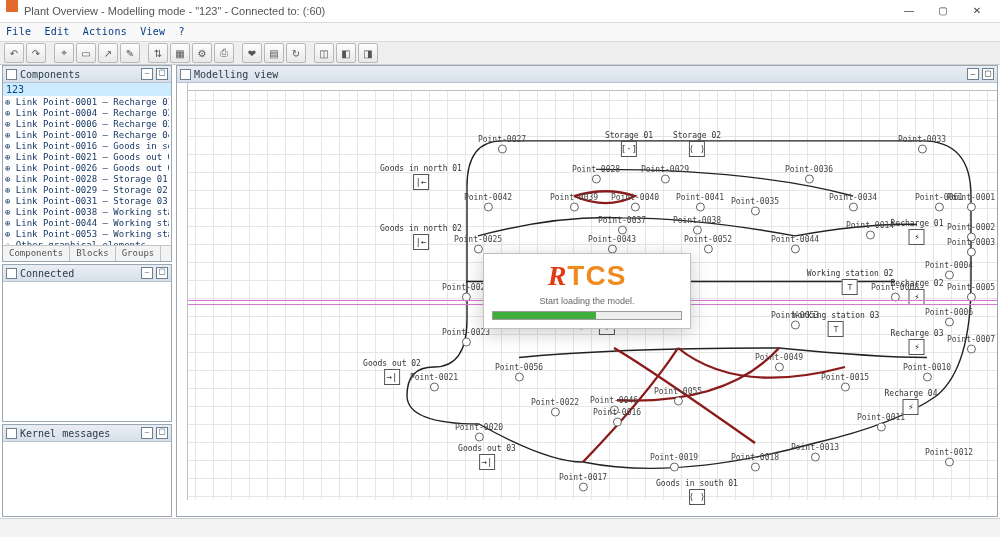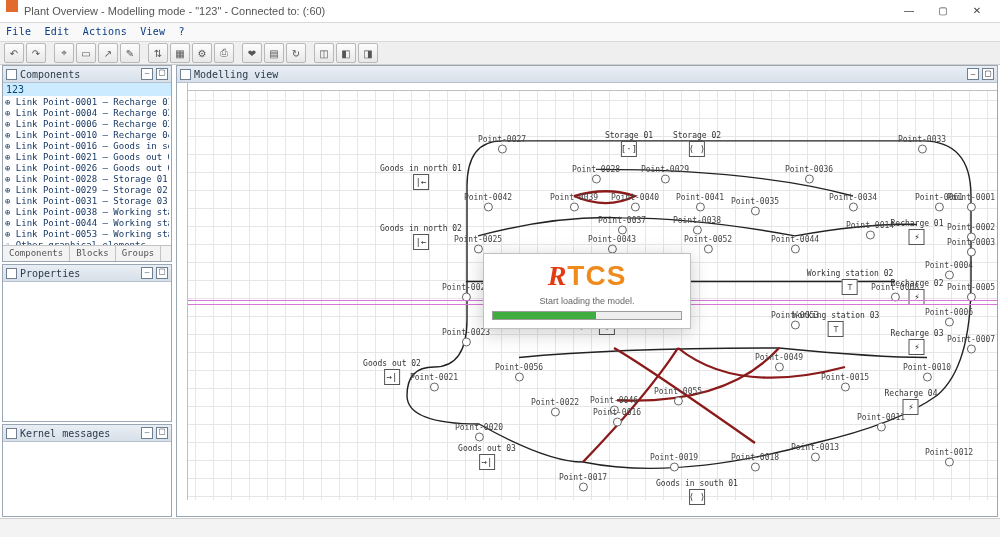--- a/index.html
+++ b/index.html
@@ -132,21 +132,21 @@
       </div>
       <div class="tabs">
         <div class="tab">Components</div>
         <div class="tab">Blocks</div>
         <div class="tab">Groups</div>
       </div>
     </div>
     <div class="panel" style="flex:1.2">
       <div class="panel-hd">
         <div class="sq"></div>
-        <div class="t">Properties</div>
+        <div class="t">Connected</div>
         <div class="mm">–</div>
         <div class="mm">▢</div>
       </div>
       <div class="panel-body"></div>
     </div>
     <div class="panel" style="flex:.7">
       <div class="panel-hd">
         <div class="sq"></div>
         <div class="t">Kernel messages</div>
         <div class="mm">–</div>

